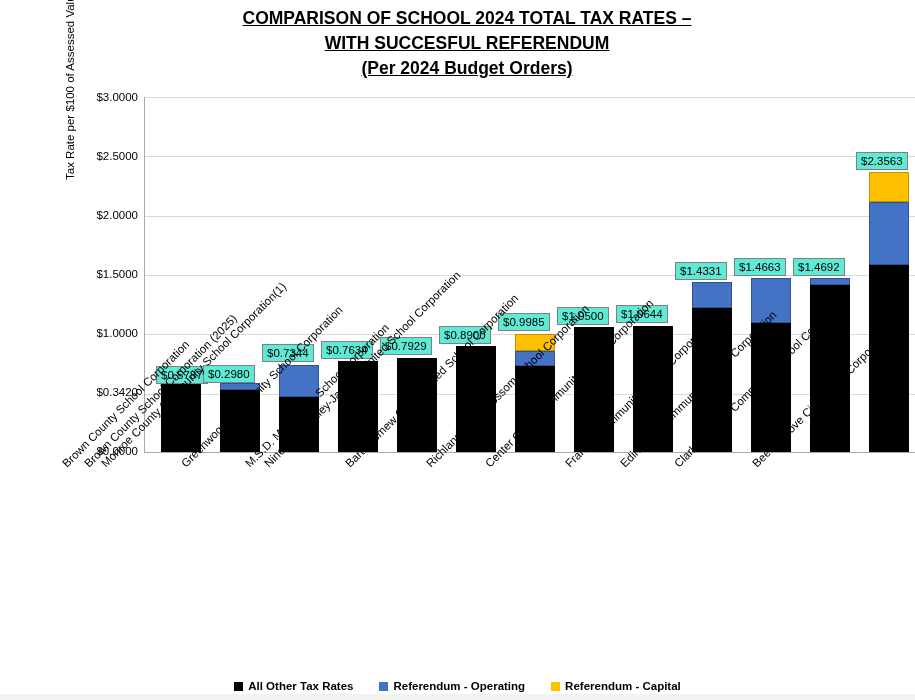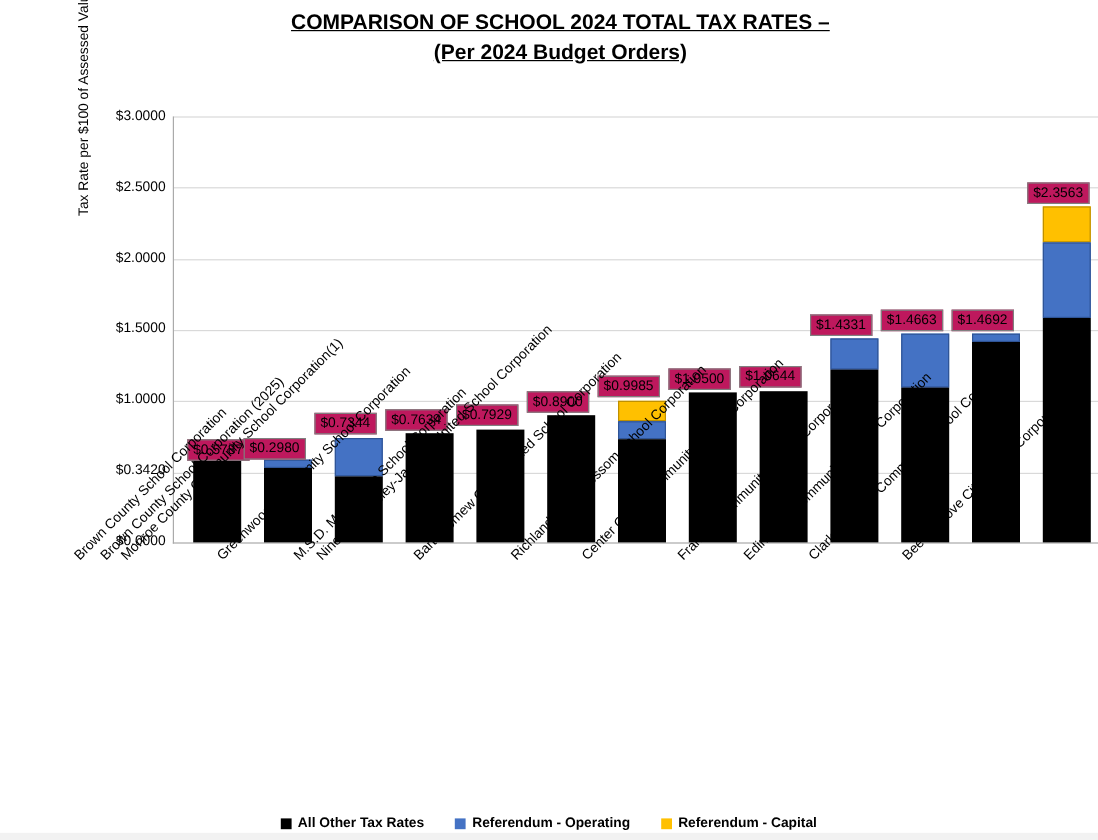--- a/index.html
+++ b/index.html
@@ -61,21 +61,21 @@
     display:flex;flex-direction:column;justify-content:flex-end;
   }
   .seg{width:100%;}
   .seg-other{background:#000000;}
   .seg-op{background:#4472C4;border:1px solid #2f5496;box-sizing:border-box;}
   .seg-cap{background:#FFC000;border:1px solid #bf9000;box-sizing:border-box;}
 
   .data-label{
     position:absolute;
     font-size:11.5px;
-    background:#be185d;
+    background:#5eead4;
     border:1px solid #808080;
     padding:1px 4px;
     white-space:nowrap;
     line-height:14px;
   }
 
   
   .cat-label{
     position:absolute;
     font-size:11.5px;
@@ -102,20 +102,21 @@
     position:absolute;left:0;bottom:0;width:915px;height:6px;background:#f2f2f2;
   }
 </style>
 </head>
 <body>
 
 <div id="chart-root">
 
   <div class="title-block">
     <div class="title-line">COMPARISON OF SCHOOL 2024 TOTAL TAX RATES –</div>
+    <div class="title-line">WITH SUCCESFUL REFERENDUM</div>
     <div class="title-line">(Per 2024 Budget Orders)</div>
   </div>
 
   <div class="yaxis-title">Tax Rate per $100 of Assessed Value</div>
 
   <div class="ytick-label" style="left:80px;top:91px;width:58px;">$3.0000</div>
   <div class="ytick-label" style="left:80px;top:150px;width:58px;">$2.5000</div>
   <div class="ytick-label" style="left:80px;top:209px;width:58px;">$2.0000</div>
   <div class="ytick-label" style="left:80px;top:268px;width:58px;">$1.5000</div>
   <div class="ytick-label" style="left:80px;top:327px;width:58px;">$1.0000</div>

